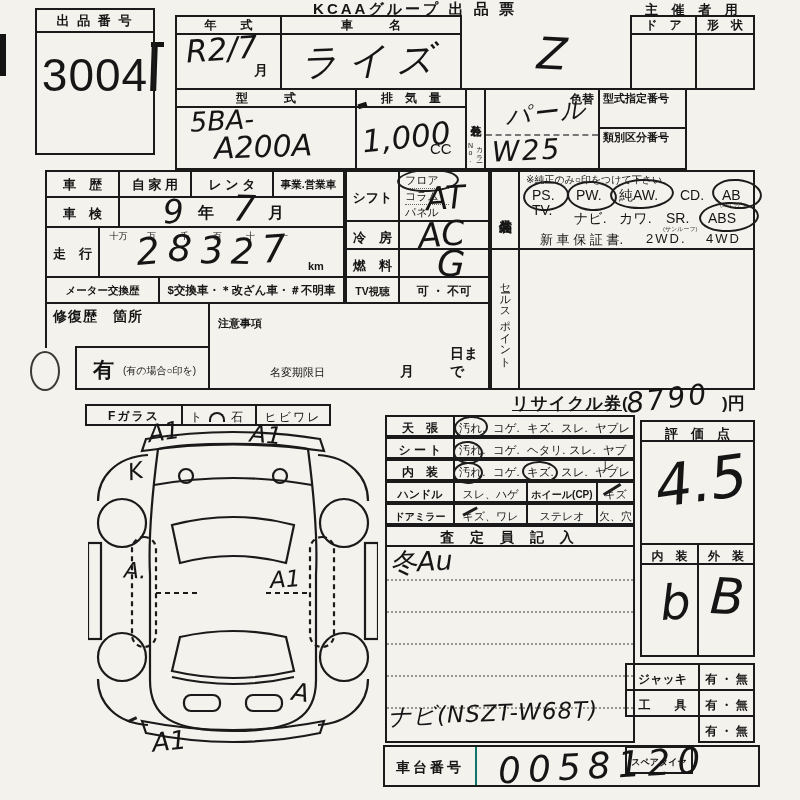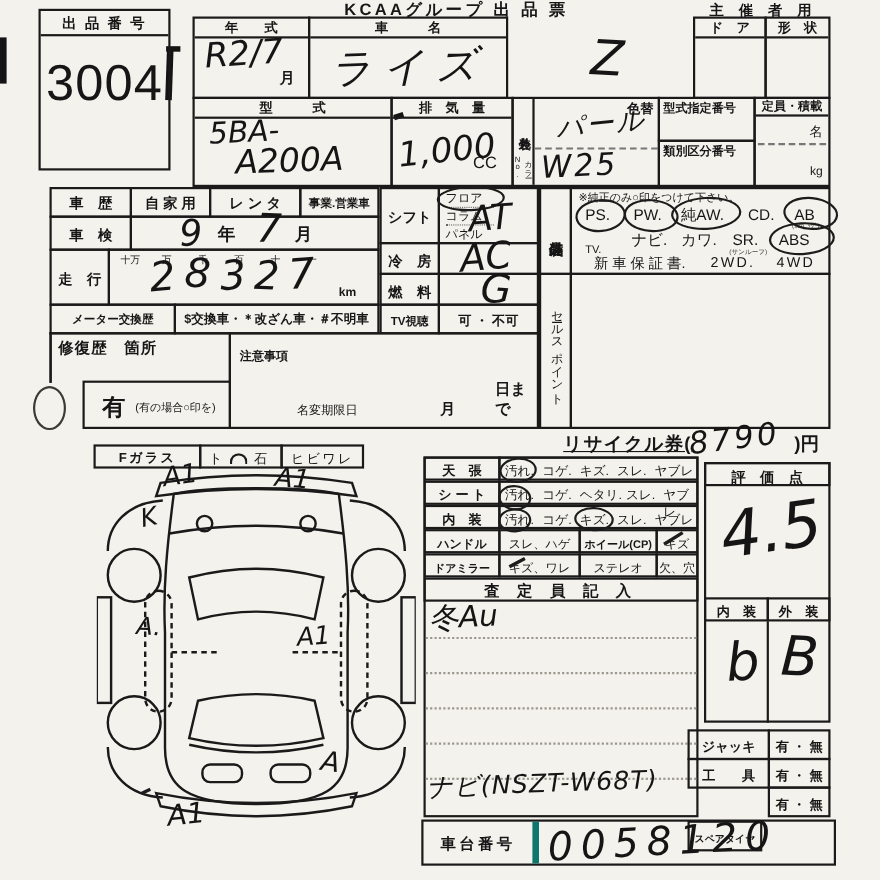--- a/index.html
+++ b/index.html
@@ -80,26 +80,20 @@
   <div class="hw" style="left:505px;top:100px;font-size:25px;transform:rotate(-6deg);letter-spacing:2px;">パール</div>
   <div class="hw" style="left:492px;top:137px;font-size:28px;transform:rotate(-3deg);letter-spacing:2px;">W25</div>
 
   <div class="cell" style="left:598px;top:88px;width:89px;height:41px;">
     <div class="abs b" style="left:3px;top:1px;font-size:11px;">型式指定番号</div>
   </div>
   <div class="cell" style="left:598px;top:127px;width:89px;height:43px;">
     <div class="abs b" style="left:3px;top:1px;font-size:11px;">類別区分番号</div>
   </div>
 
-  <div class="cell" style="left:685px;top:88px;width:70px;height:82px;">
-    <div class="hdrstrip" style="left:0;top:0;width:100%;height:16px;font-size:11px;line-height:15px;">定員・積載</div>
-    <div class="abs" style="right:5px;top:22px;font-size:12px;">名</div>
-    <div class="dashline" style="left:2px;top:40px;width:62px;border-color:#777;"></div>
-    <div class="abs" style="right:5px;bottom:6px;font-size:11px;">kg</div>
-  </div>
 
   <div class="cell" style="left:45px;top:170px;width:75px;height:28px;">
     <div class="abs b c" style="width:100%;top:4px;font-size:13px;">車　歴</div>
   </div>
   <div class="cell" style="left:118px;top:170px;width:74px;height:28px;">
     <div class="abs b c" style="width:100%;top:4px;font-size:13px;">自 家 用</div>
   </div>
   <div class="cell" style="left:190px;top:170px;width:84px;height:28px;">
     <div class="abs b c" style="width:100%;top:4px;font-size:13px;">レ ン タ</div>
   </div>
@@ -192,21 +186,21 @@
     <div class="v b" style="width:100%;height:100%;font-size:13px;">装備品</div>
   </div>
   <div class="cell" style="left:518px;top:170px;width:237px;height:80px;">
     <div class="abs" style="left:6px;top:1px;font-size:10px;">※純正のみ○印をつけて下さい。</div>
     <div class="abs" style="left:12px;top:15px;font-size:14px;">PS.</div>
     <div class="abs" style="left:56px;top:15px;font-size:14px;">PW.</div>
     <div class="abs" style="left:99px;top:15px;font-size:14px;">純AW.</div>
     <div class="abs" style="left:160px;top:15px;font-size:14px;">CD.</div>
     <div class="abs" style="left:202px;top:15px;font-size:14px;">AB</div>
     <div class="abs" style="left:200px;top:30px;font-size:6px;color:#444;">(ｴｱﾊﾞｯｸﾞ)</div>
-    <div class="abs" style="left:12px;top:50px;font-size:10px;">TV.</div>
+    <div class="abs" style="left:12px;top:30px;font-size:14px;">TV.</div>
     <div class="abs" style="left:54px;top:38px;font-size:14px;">ナビ.</div>
     <div class="abs" style="left:99px;top:38px;font-size:14px;">カワ.</div>
     <div class="abs" style="left:146px;top:38px;font-size:14px;">SR.</div>
     <div class="abs" style="left:143px;top:53px;font-size:6px;color:#444;">(サンルーフ)</div>
     <div class="abs" style="left:188px;top:38px;font-size:14px;">ABS</div>
     <div class="abs" style="left:20px;top:59px;font-size:13px;">新 車 保 証 書.</div>
     <div class="abs" style="left:126px;top:59px;font-size:13px;letter-spacing:2px;">2WD.</div>
     <div class="abs" style="left:186px;top:59px;font-size:13px;letter-spacing:2px;">4WD</div>
   </div>
   <div class="oval" style="left:523px;top:181px;width:42px;height:26px;transform:rotate(-5deg);"></div>
@@ -382,17 +376,17 @@
     <div class="abs b c" style="width:100%;top:6px;font-size:12px;">有 ・ 無</div>
   </div>
   <div class="cell" style="left:625px;top:715px;width:68px;height:28px;margin-top:31px;">
     <div class="abs b c" style="width:100%;top:8px;font-size:9px;">スペアタイヤ</div>
   </div>
   <div class="cell" style="left:698px;top:715px;width:57px;height:28px;">
     <div class="abs b c" style="width:100%;top:6px;font-size:12px;">有 ・ 無</div>
   </div>
 
   <div class="cell" style="left:383px;top:745px;width:377px;height:42px;">
-    <div class="abs b" style="left:0;top:0;width:105px;height:100%;border-right:6px solid #0f766e;box-sizing:border-box;text-align:center;font-size:14px;line-height:40px;letter-spacing:3px;">車台番号</div>
+    <div class="abs b" style="left:0;top:0;width:92px;height:100%;border-right:2px solid #0f766e;box-sizing:border-box;text-align:center;font-size:14px;line-height:40px;letter-spacing:3px;">車台番号</div>
   </div>
   <div class="hw" style="left:498px;top:748px;font-size:36px;letter-spacing:7px;transform:rotate(-3deg);">0058120</div>
 
 </div>
 
 </body></html>

